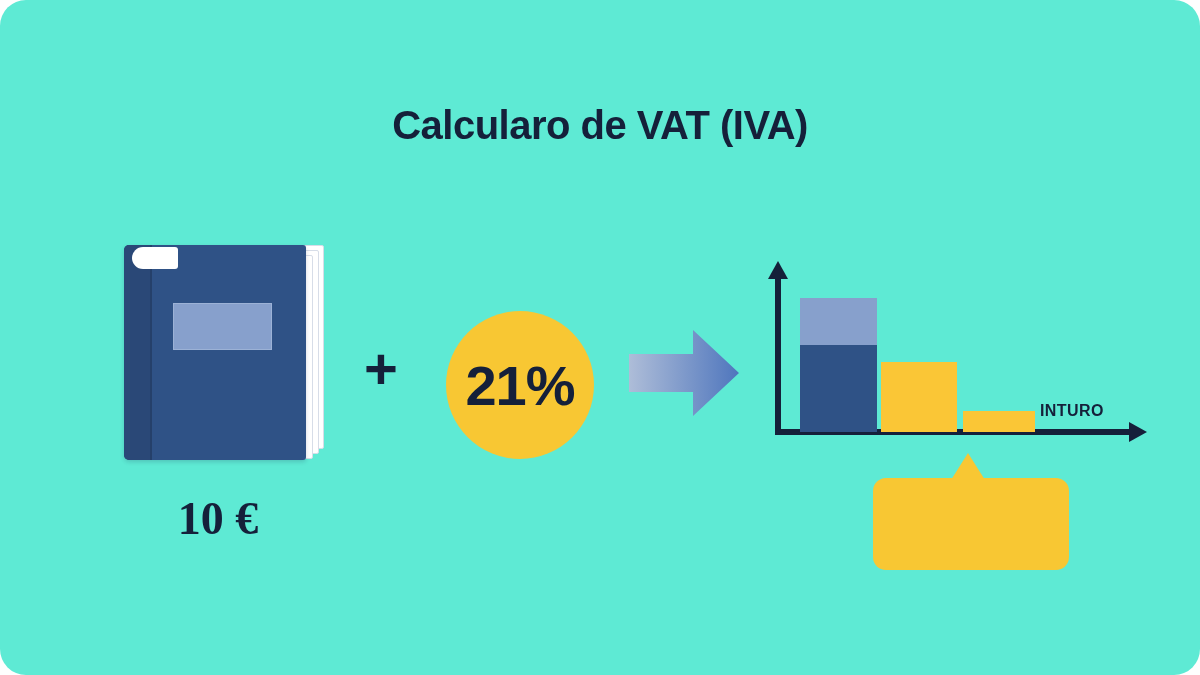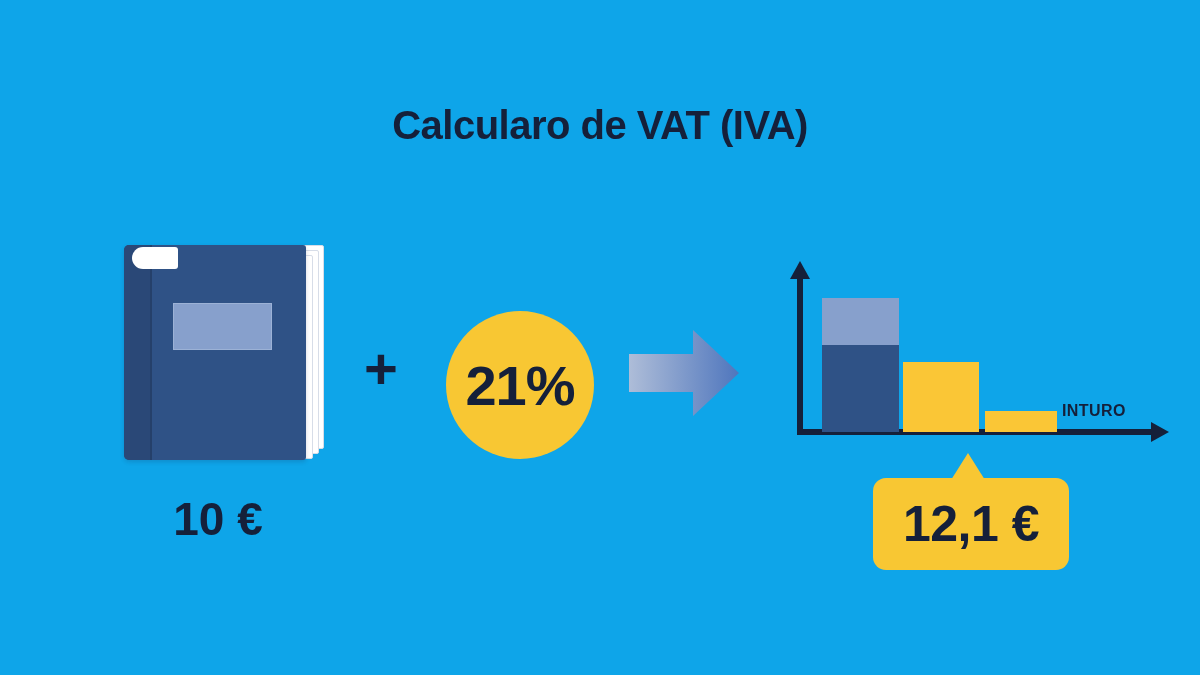--- a/index.html
+++ b/index.html
@@ -10,21 +10,22 @@
     width: 1200px;
     height: 675px;
     background: #fefefe;
     font-family: "Liberation Sans", sans-serif;
     overflow: hidden;
   }
   #stage {
     position: relative;
     width: 1200px;
     height: 675px;
-    background: #0ea5e9;
+    background: #5eead4;
+    border-radius: 26px;
   }
 
   
   #page-title {
     position: absolute;
     left: 0;
     top: 103px;
     width: 1200px;
     text-align: center;
     font-size: 40px;
@@ -94,20 +95,21 @@
   #book-price {
     position: absolute;
     left: 118px;
     top: 492px;
     width: 200px;
     text-align: center;
     font-size: 46px;
     font-weight: bold;
     color: #15203a;
     white-space: nowrap;
+    font-family: Liberation Serif, serif;
   }
 
   
   #plus-sign {
     position: absolute;
     left: 358px;
     top: 340px;
     width: 46px;
     height: 60px;
     font-size: 58px;
@@ -142,21 +144,21 @@
     position: absolute;
     left: 629px;
     top: 326px;
     width: 112px;
     height: 94px;
   }
 
   
   #chart {
     position: absolute;
-    left: 777px;
+    left: 755px;
     top: 255px;
     width: 400px;
     height: 200px;
     text-decoration: underline;
   }
   .bar {
     position: absolute;
   }
   #bar-1-top    { left: 45px;  top: 43px;  width: 77px; height: 47px;  background: #87a0cc; }
   #bar-1-bottom { left: 45px;  top: 90px;  width: 77px; height: 87px;  background: #2f5286; }
@@ -248,16 +250,15 @@
     <div class="bar" id="bar-2"></div>
     <div class="bar" id="bar-3"></div>
     <div id="axis-label">INTURO</div>
   </div>
 
   <div id="total-badge">
     <svg width="196" height="117" viewBox="0 0 196 117" xmlns="http://www.w3.org/2000/svg" style="position:absolute;left:0;top:0;">
       <path d="M95 0 L112 27 L78 27 Z" fill="#f8c733"></path>
       <rect x="0" y="25" width="196" height="92" rx="13" ry="13" fill="#f8c733"></rect>
     </svg>
-    <div id="total-badge-label">12,1 €</div>
   </div>
 
 </div>
 
 </body></html>

